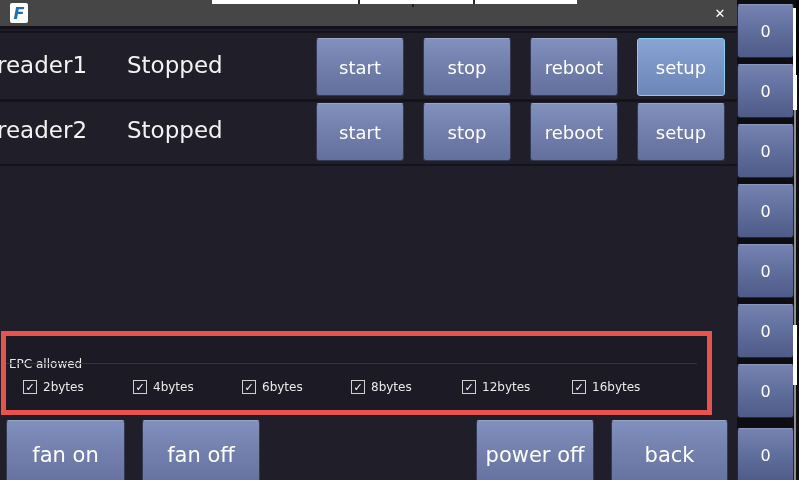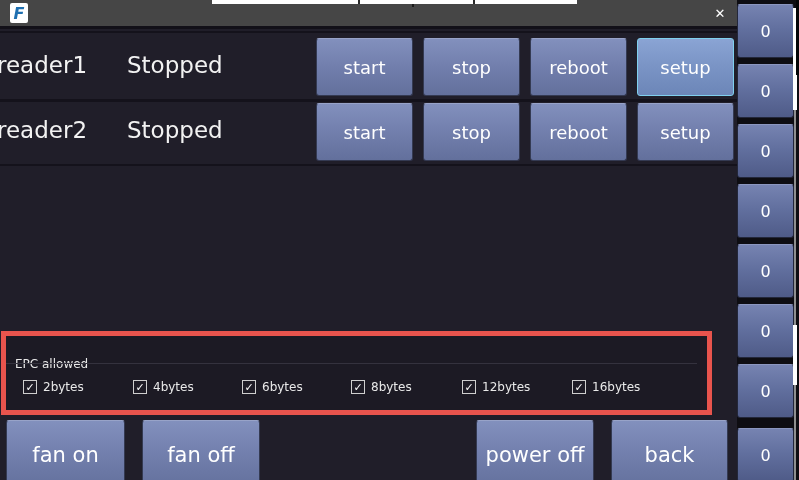--- a/index.html
+++ b/index.html
@@ -31,21 +31,21 @@
   .btn{
     background:linear-gradient(180deg,#8290bd 0%,#7380ae 45%,#63709c 100%);
     border:1px solid #343a52;border-top:1px solid #98a3c8;border-radius:3px;
     color:#fff;font-size:18px;display:flex;align-items:center;justify-content:center;
     box-sizing:border-box;
   }
   .btn.focused{
     background:linear-gradient(180deg,#8aa4d4 0%,#7b95c6 45%,#6c86b8 100%);
     border:1px solid #7fd0ee;
   }
-  .act-btn{width:97px;height:58px;}
+  .act-btn{width:88px;height:58px;}
   
   .zero-box{
     left:737px;width:57px;height:54px;
     background:linear-gradient(180deg,#7683b1 0%,#62709f 45%,#4f5b88 100%);
     border:1px solid #23273a;border-top:1px solid #8b96bf;border-radius:3px;
     color:#fff;font-size:16px;display:flex;align-items:center;justify-content:center;
     box-sizing:border-box;
   }
   .scroll-track{left:794px;top:8px;width:2px;height:472px;background:#8f8f8f;}
   .scroll-thumb{left:793px;width:4px;background:#ffffff;}
@@ -86,21 +86,21 @@
   <div class="abs btn act-btn focused" style="left:637px;top:38px;">setup</div>
 
   <div class="abs reader-name" style="left:-3px;top:117px;">reader2</div>
   <div class="abs reader-status" style="left:127px;top:117px;">Stopped</div>
   <div class="abs btn act-btn" style="left:316px;top:103px;">start</div>
   <div class="abs btn act-btn" style="left:423px;top:103px;">stop</div>
   <div class="abs btn act-btn" style="left:530px;top:103px;">reboot</div>
   <div class="abs btn act-btn" style="left:637px;top:103px;">setup</div>
 
   <div class="abs epc-box">
-    <div class="abs epc-label" style="left:9px;top:21px;">EPC allowed</div>
+    <div class="abs epc-label" style="left:3px;top:21px;">EPC allowed</div>
     <div class="abs epc-divider"></div>
 
     <div class="abs chk-item" style="left:17px;">
       <span class="chk-square">✓</span>
       <span class="chk-label">2bytes</span>
     </div>
     <div class="abs chk-item" style="left:127px;">
       <span class="chk-square">✓</span>
       <span class="chk-label">4bytes</span>
     </div>

